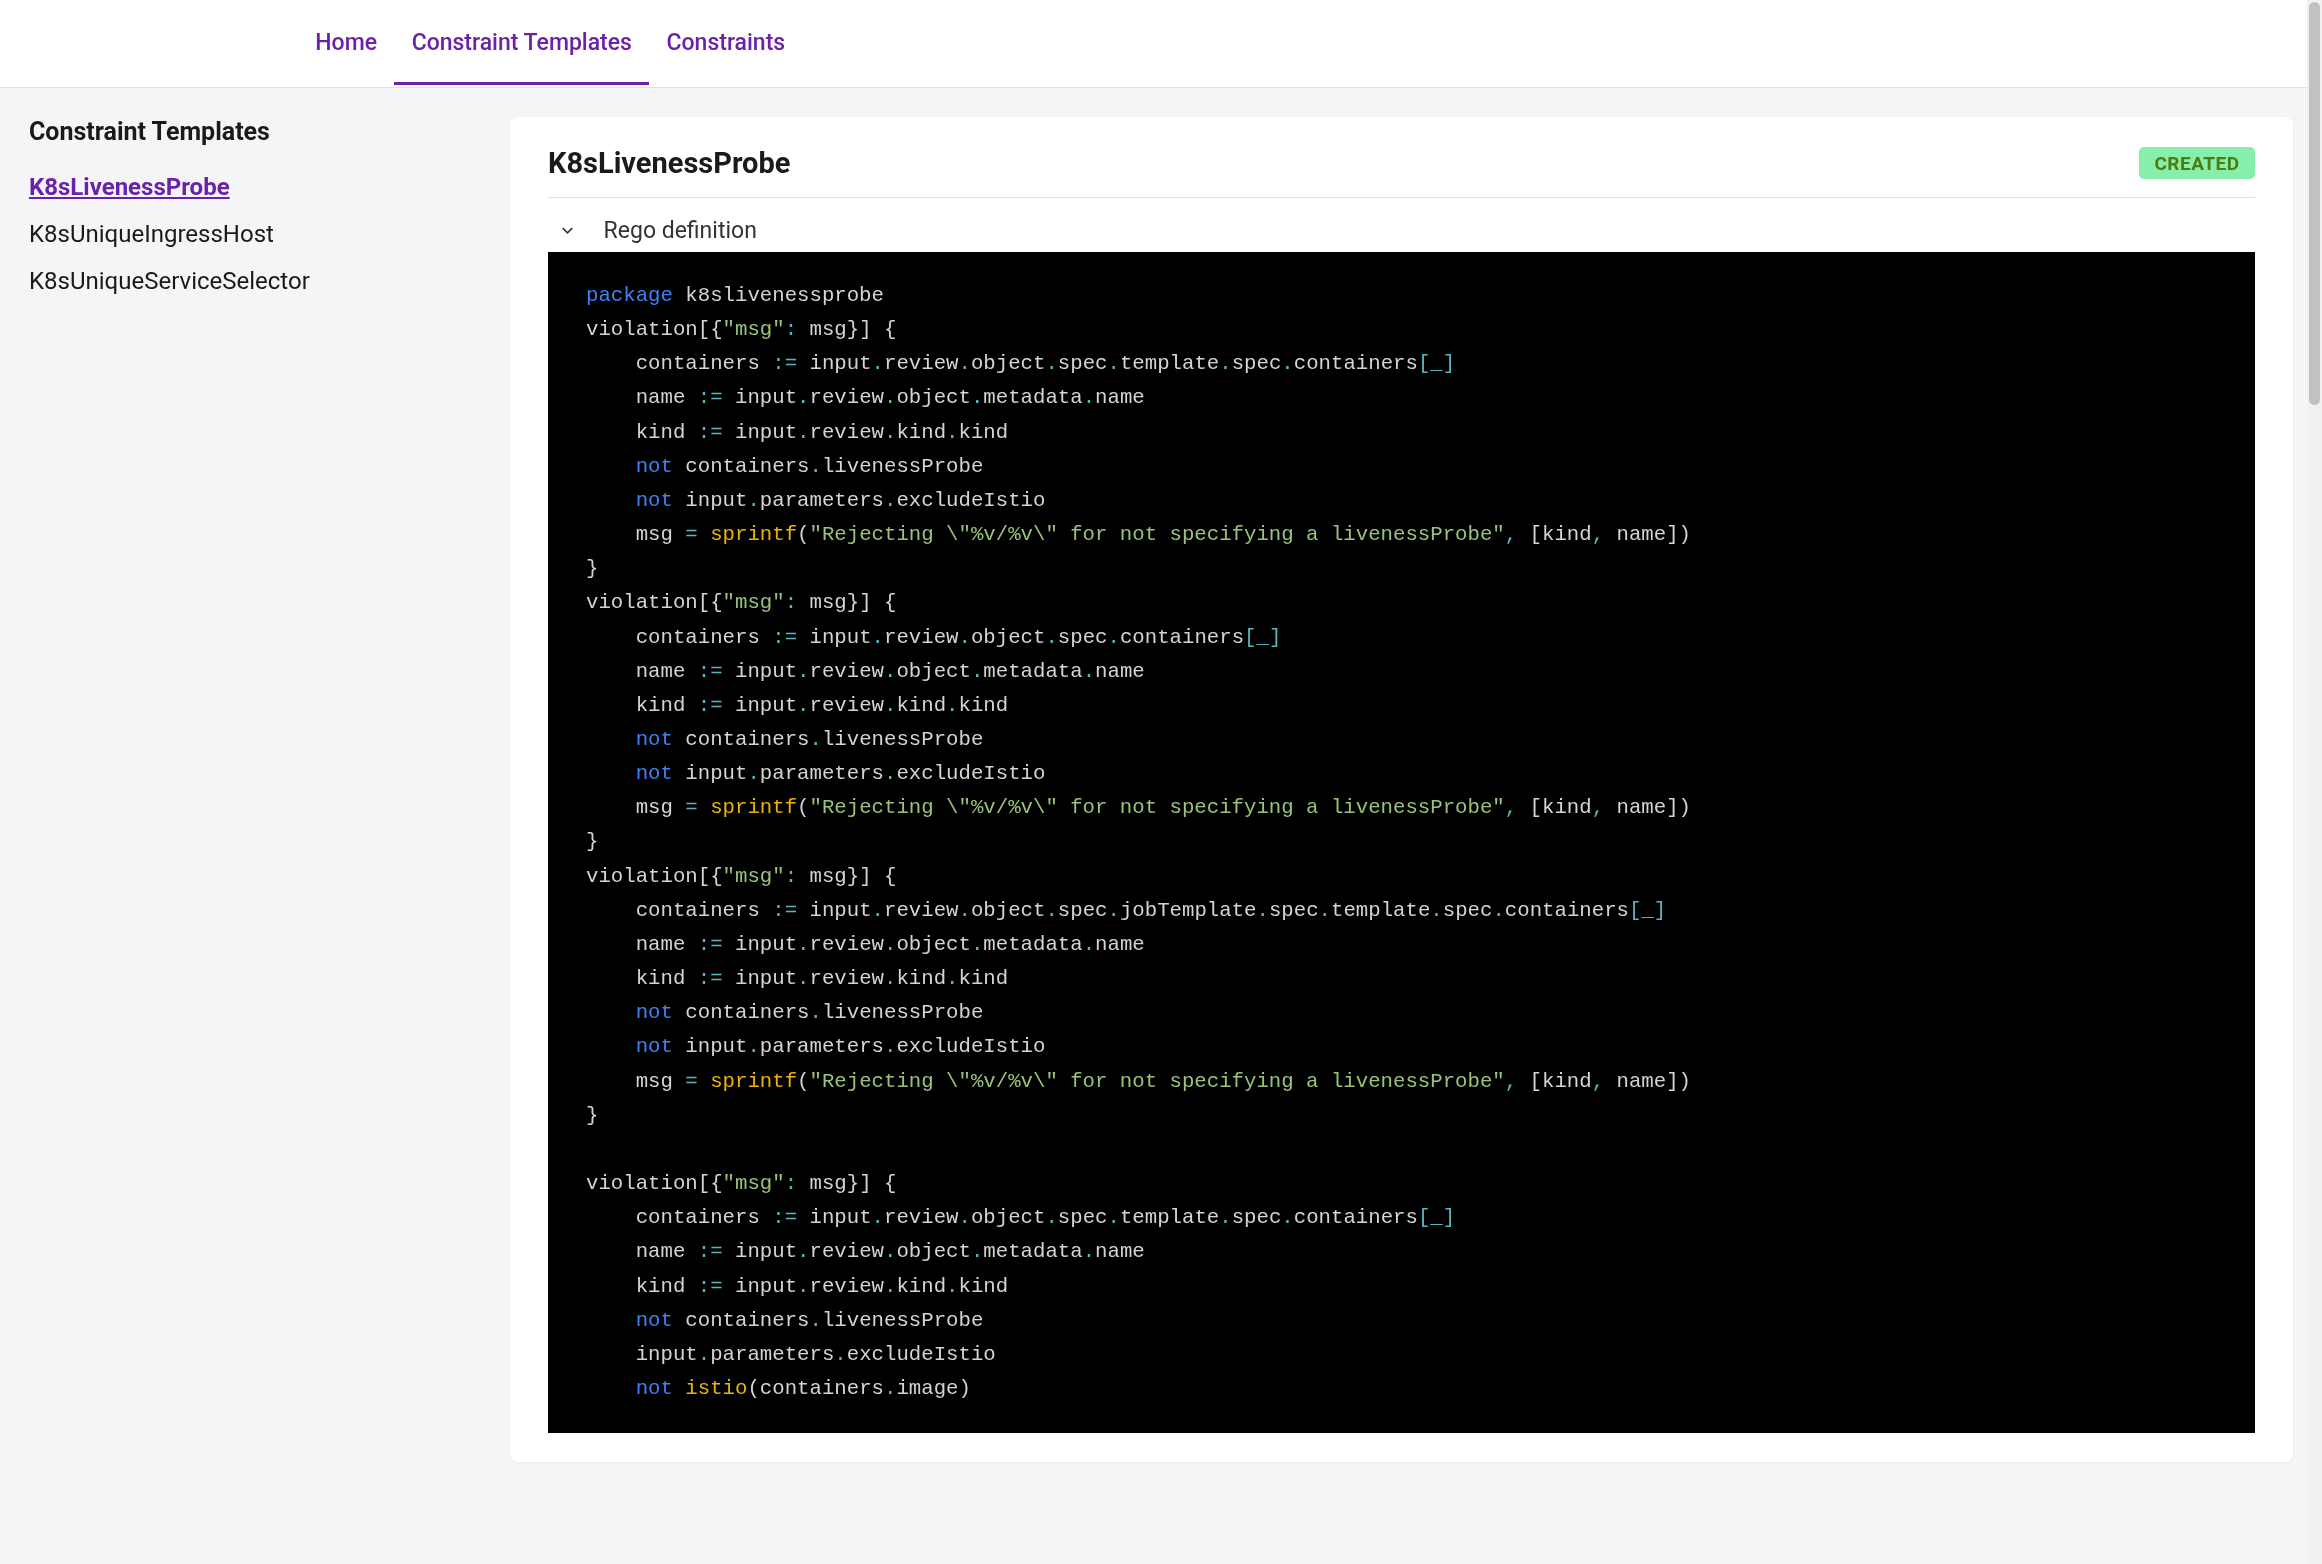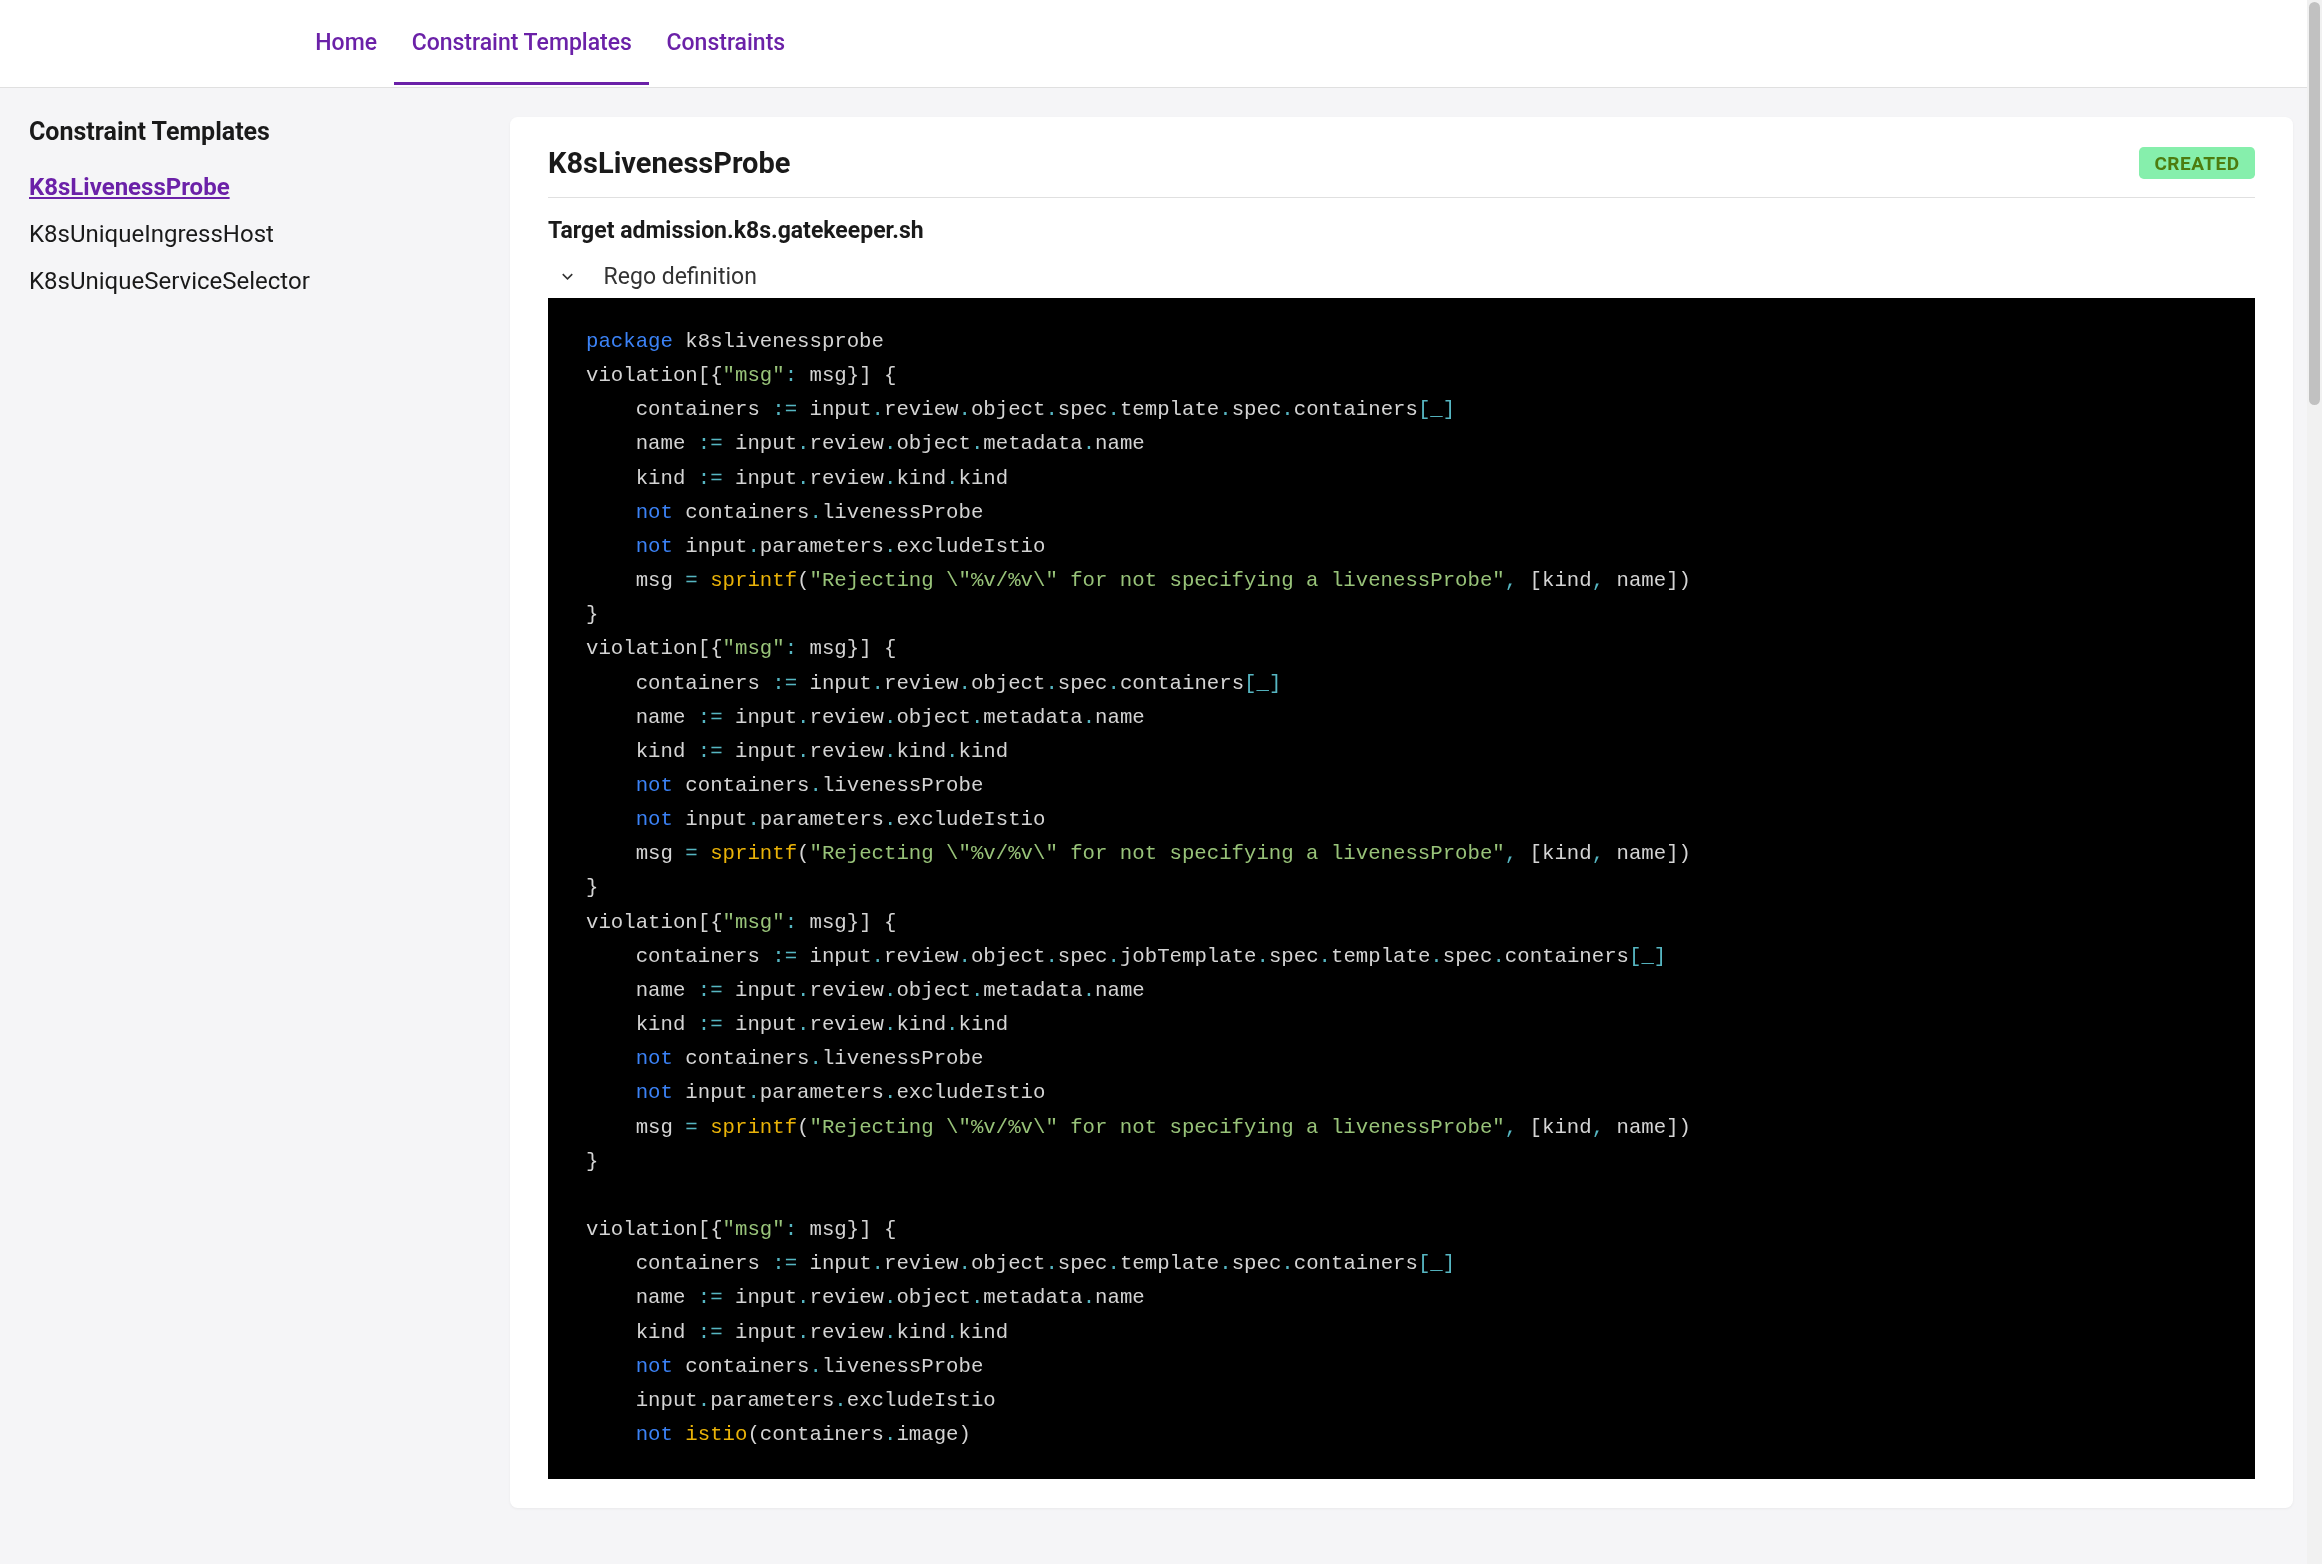--- a/index.html
+++ b/index.html
@@ -175,25 +175,20 @@
         <div class="sidebar-item">K8sUniqueServiceSelector</div>
       </div>
   </div>
 
   <div class="content">
     <div class="content-header">
       <div class="content-title">K8sLivenessProbe</div>
       <div class="status-badge">CREATED</div>
     </div>
 
-    <div class="target-line">
-      <span>Target</span>
-      <span> </span>
-      <span>admission.k8s.gatekeeper.sh</span>
-    </div>
 
     <div class="collapsible">
       <span class="chevron">
         <svg viewBox="0 0 24 24" width="19" height="19" fill="none" stroke="#333" stroke-width="2">
             <polyline points="6 9 12 15 18 9"></polyline>
           </svg>
       </span>
       <span class="collapsible-label">Rego definition</span>
     </div>
 

